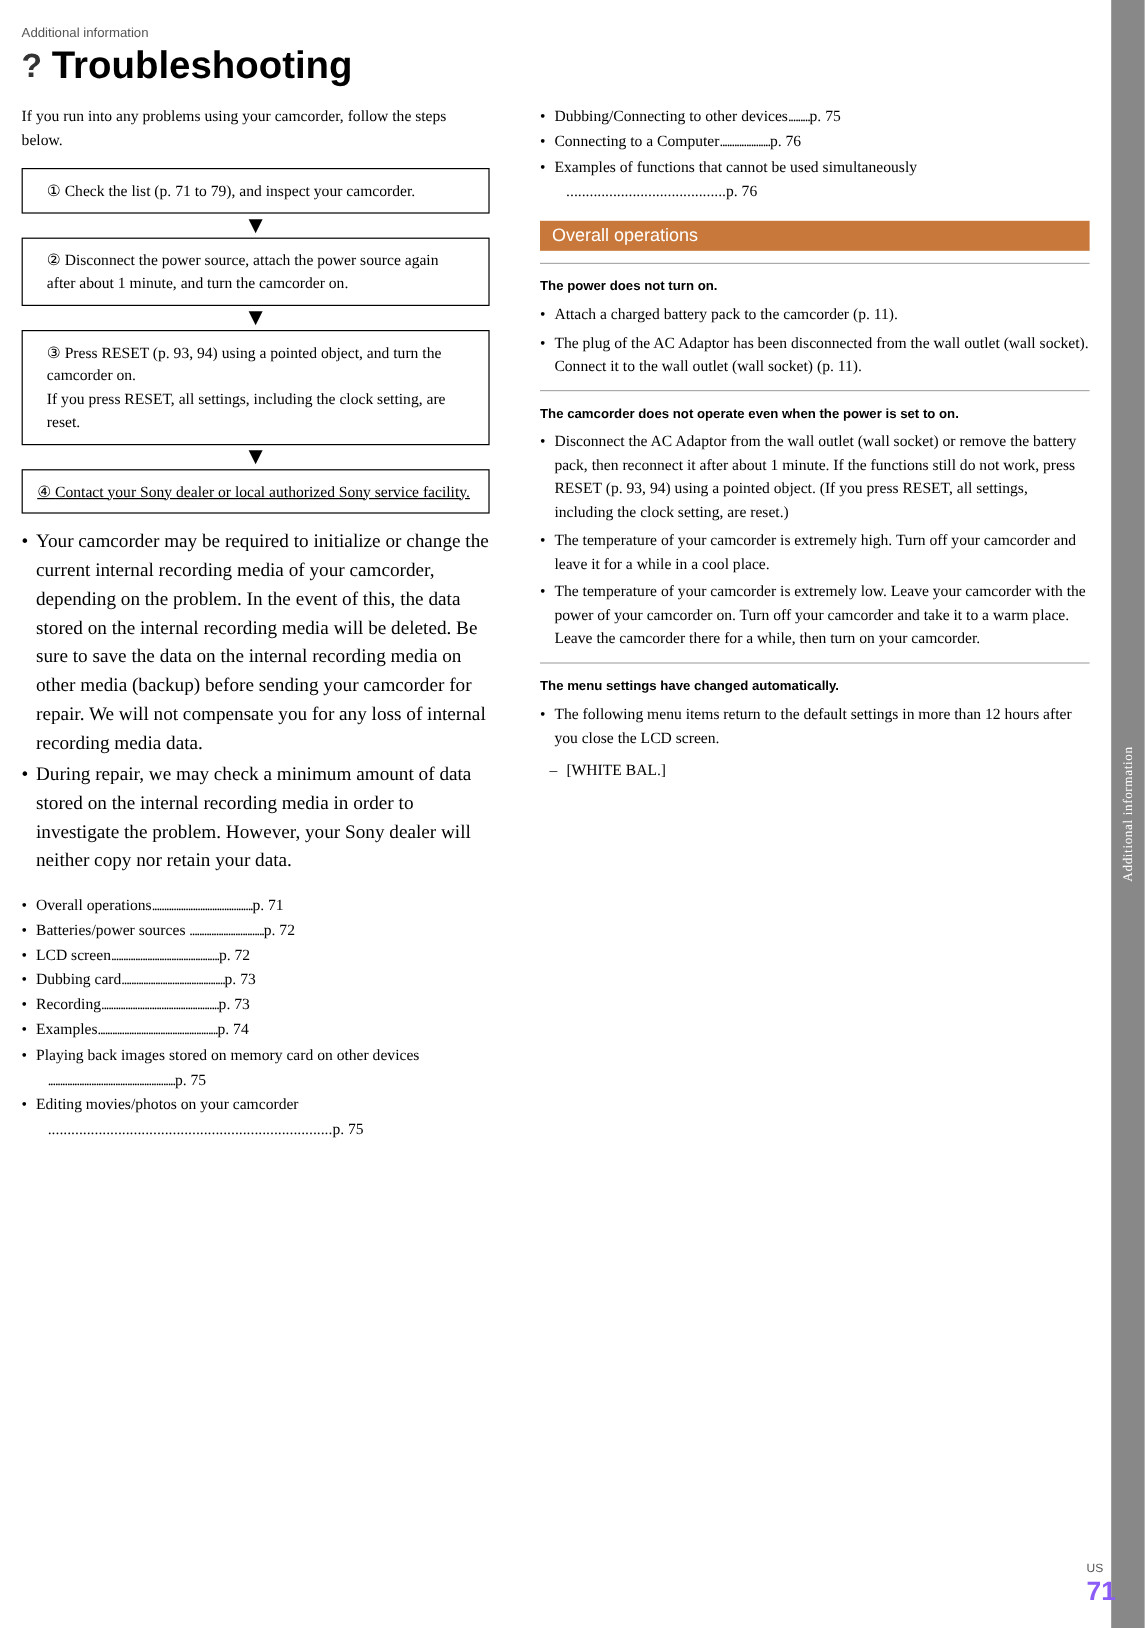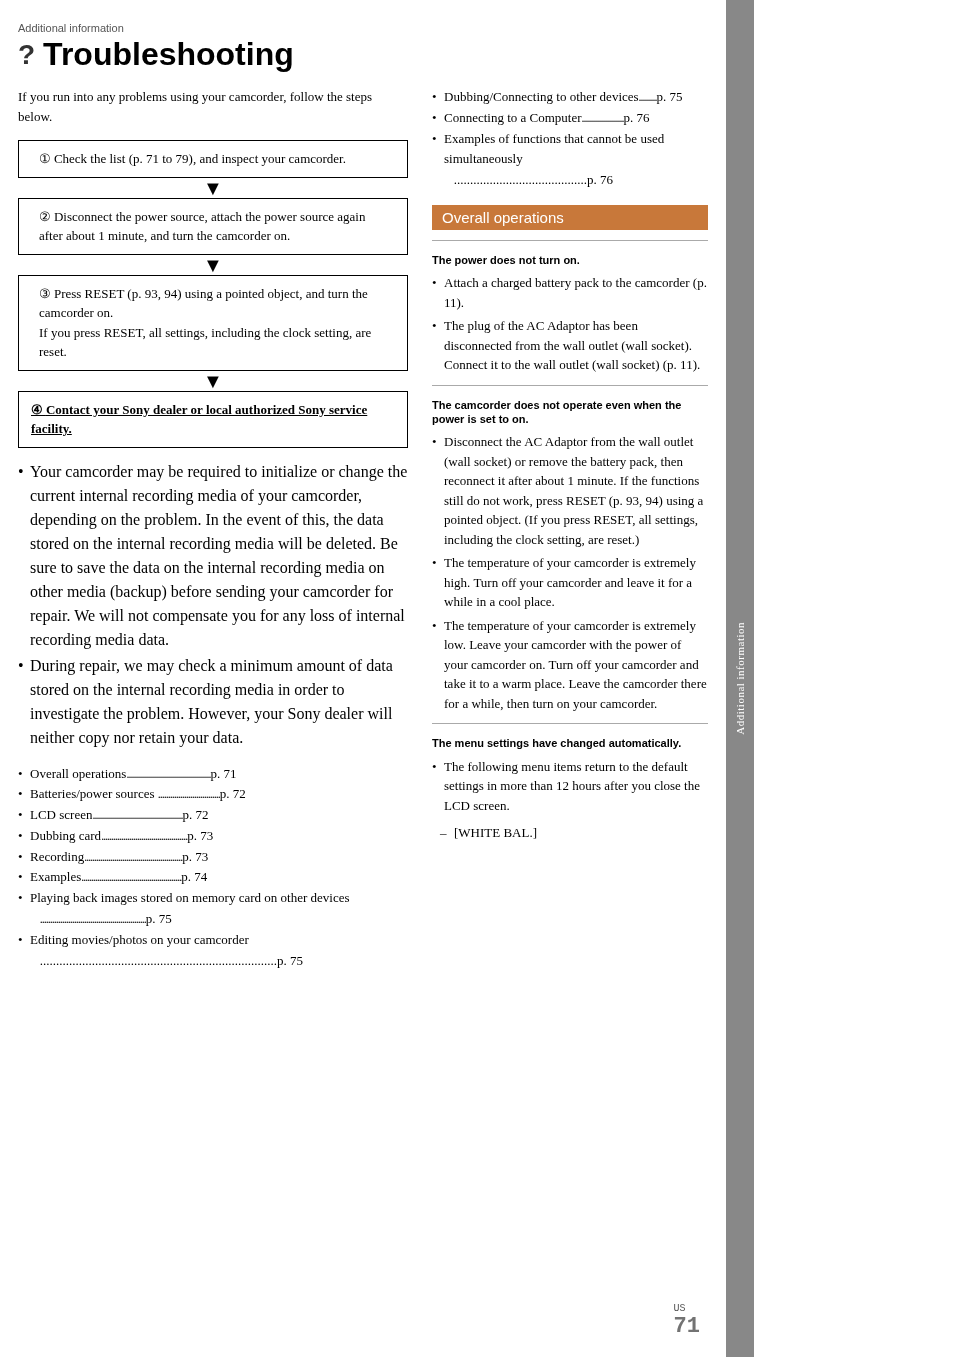--- a/index.html
+++ b/index.html
@@ -8,21 +8,21 @@
       font-size: 13px;
       background: #fff;
       color: #000;
       width: 954px;
       min-height: 1357px;
       position: relative;
       overflow-x: hidden;
     }
     .page {
       display: flex;
-      width: 754px;
+      width: 954px;
       min-height: 1357px;
       position: relative;
     }
     .side-tab {
       width: 28px;
       background: #888;
       display: flex;
       align-items: center;
       justify-content: center;
       position: relative;
@@ -57,21 +57,21 @@
       display: flex;
       align-items: center;
       gap: 8px;
     }
     .title-icon {
       font-size: 28px;
       color: #333;
     }
     .two-col {
       display: flex;
-      gap: 24px;
+      gap: 42px;
       flex: 1;
     }
     .left-col {
       width: 390px;
       flex-shrink: 0;
     }
     .right-col {
       flex: 1;
     }
     .intro-text {
@@ -95,21 +95,21 @@
       font-size: 20px;
       line-height: 1;
       margin: 0;
       color: #000;
     }
     .step-last {
       border: 1.5px solid #000;
       padding: 8px 12px;
       font-size: 13px;
       line-height: 1.5;
-      font-weight: bold;
+      font-weight: normal;
       text-decoration: underline;
     }
     .bullet-list {
       list-style: none;
       padding: 0;
       margin: 12px 0 0 0;
     }
     .bullet-list li {
       font-size: 16px;
       line-height: 1.5;
@@ -205,29 +205,29 @@
       position: relative;
     }
     .sub-bullet-list li::before {
       content: '–';
       position: absolute;
       left: 0;
     }
     .page-number-area {
       position: absolute;
       bottom: 18px;
-      right: 54px;
+      right: 24px;
       font-size: 11px;
-      font-family: Liberation Mono, monospace;
+      font-family: Liberation Sans, sans-serif;
       color: #555;
     }
     .page-num-big {
       font-size: 22px;
       font-weight: bold;
-      color: #737373;
+      color: #8b5cf6;
       display: block;
       text-align: right;
     }
     .page-num-label {
       font-size: 10px;
       color: #555;
     }
   </style>
 </head>
 <body>

